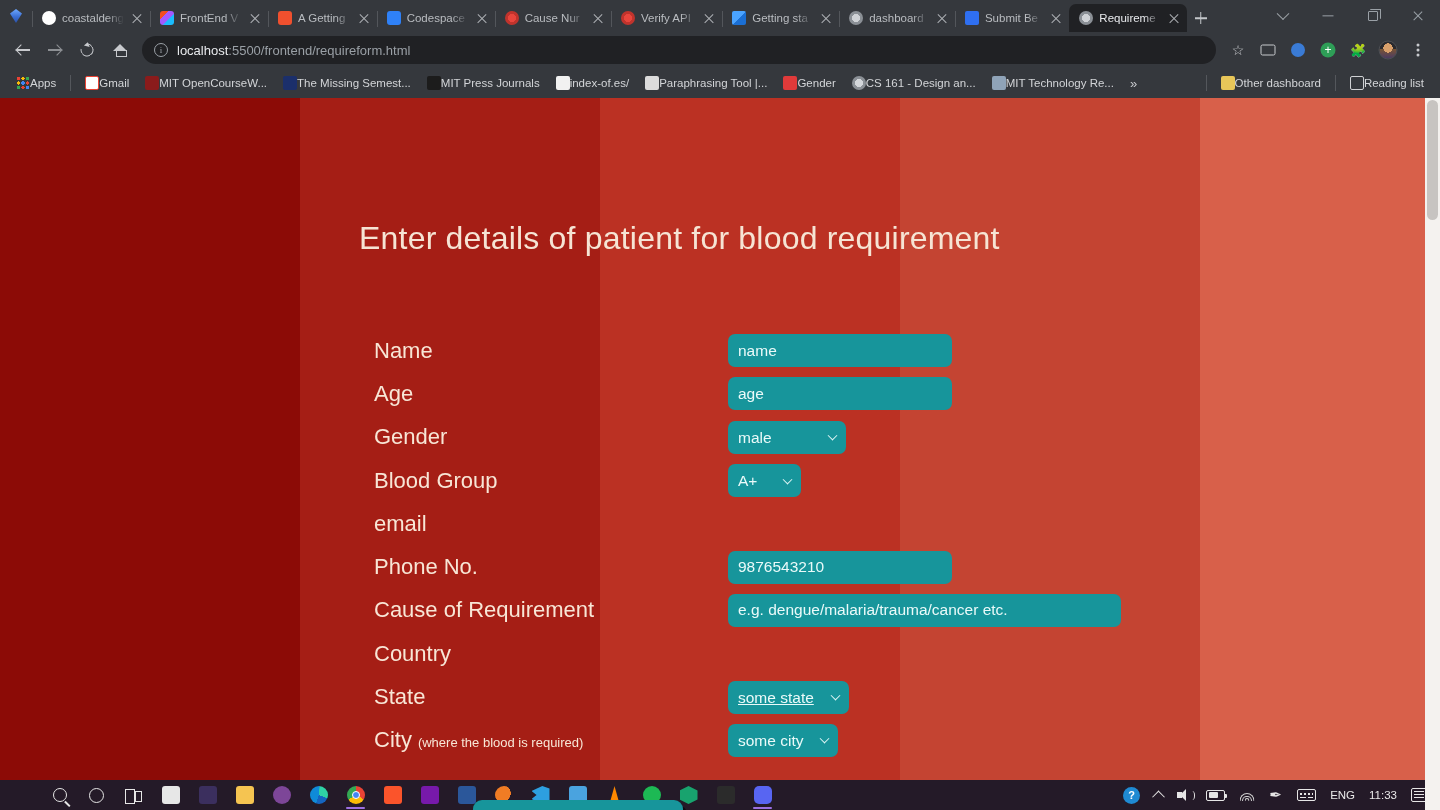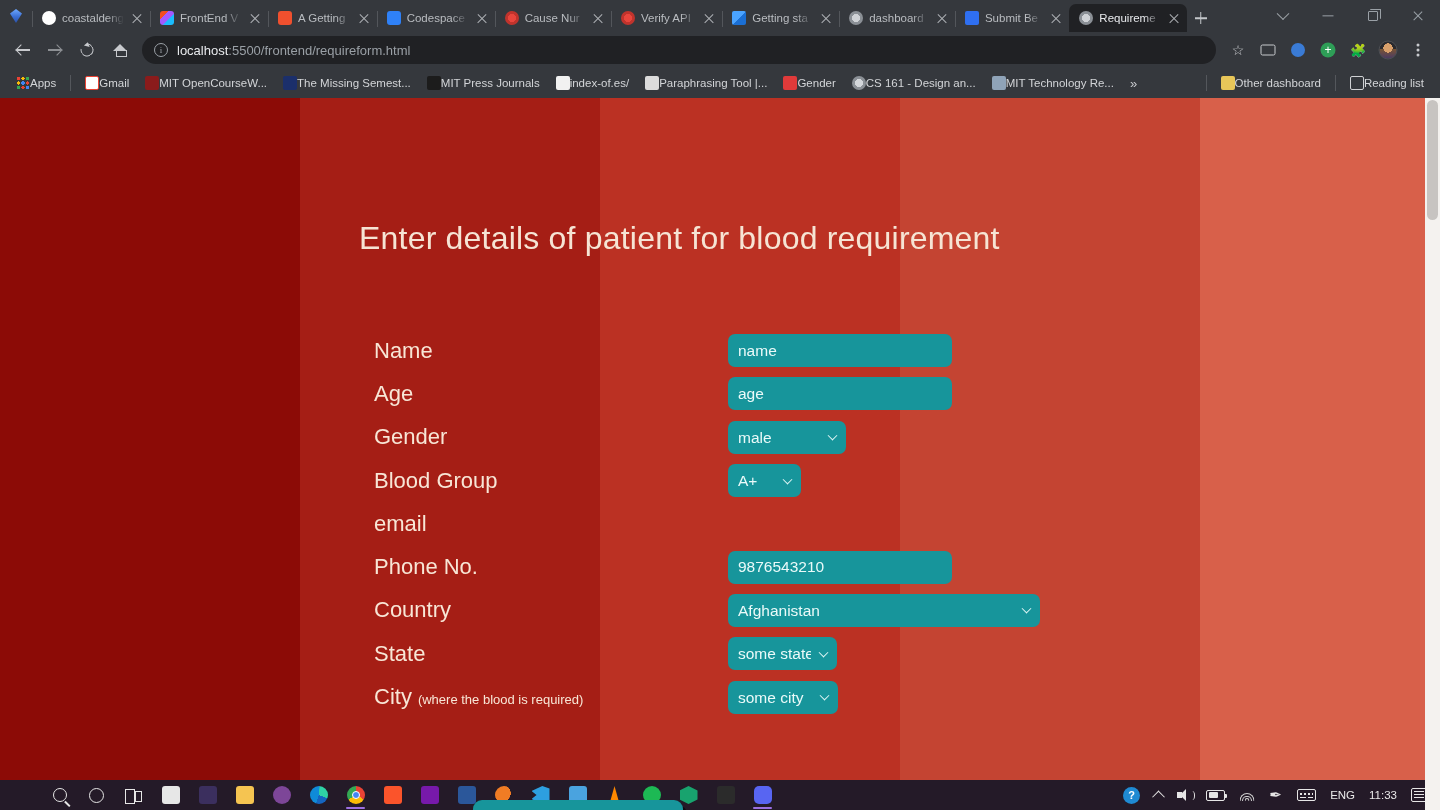--- a/index.html
+++ b/index.html
@@ -217,21 +217,21 @@
     height: 33px; padding: 0 10px; font-size: 15.5px;
     appearance: none; -webkit-appearance: none;
   }
   input.tf::placeholder { color: #eafaf9; opacity: 1; }
   input.w-std { width: 224px; }
   input.w-wide { width: 393px; }
   select.sel { padding-right: 26px; cursor: pointer; }
   select.w-gender  { width: 118px; }
   select.w-blood   { width: 73px; }
   select.w-country { width: 312px; }
-  select.w-state   { width: 109px; }
+  select.w-state   { width: 121px; text-decoration: underline; }
   select.w-city    { width: 110px; }
   .caret {
     position: absolute; right: 10px; top: 50%; width: 7px; height: 7px;
     border-right: 1.7px solid #dff6f5; border-bottom: 1.7px solid #dff6f5;
     transform: translateY(-70%) rotate(45deg); pointer-events: none;
   }
 
   .submit-wrap { position: absolute; left: 473px; top: 702px; }
   button.submit {
     background: #17959b; color: #f2fbfa;
@@ -523,23 +523,28 @@
             </div>
           </div>
           <div class="row">
             <div class="lbl">
               <span>Phone No.</span>
             </div>
             <div class="fld"><input type="text" class="tf w-std" placeholder="9876543210" style=""></div>
           </div>
           <div class="row">
             <div class="lbl">
+              <span>Cause of Requirement</span>
+            </div>
+            <div class="fld"><input type="text" class="tf w-wide" placeholder="e.g. dengue/malaria/trauma/cancer etc." style=""></div>
+          </div>
+          <div class="row">
+            <div class="lbl">
               <span>Country</span>
             </div>
-            <div class="fld"><select class="sel w-country"><option value="Afghanistan">Afghanistan</option><option value="Albania">Albania</option><option value="Algeria">Algeria</option></select><span class="caret"></span></div>
           </div>
           <div class="row">
             <div class="lbl">
               <span>State</span>
             </div>
             <div class="fld"><select class="sel w-state"><option value="some state">some state</option></select><span class="caret"></span></div>
           </div>
           <div class="row">
             <div class="lbl">
               <span>City</span>

